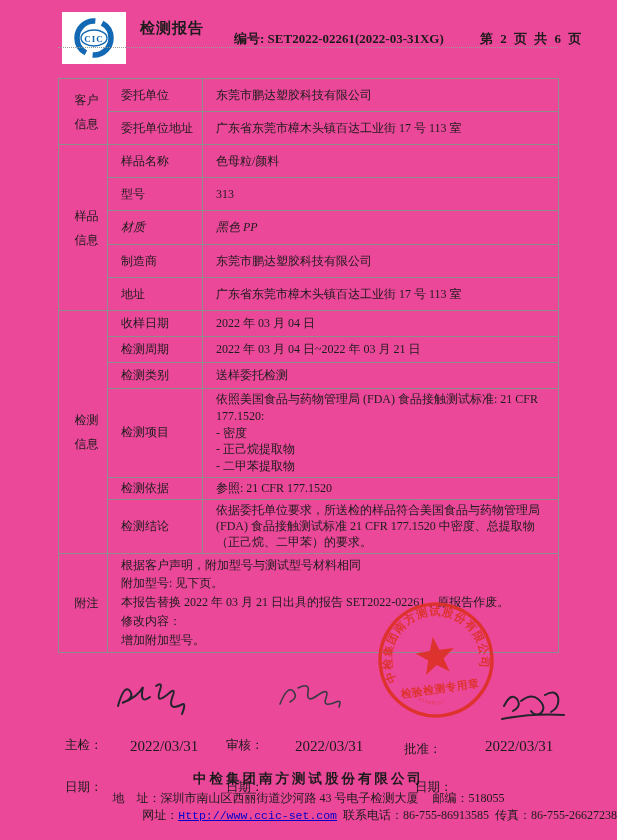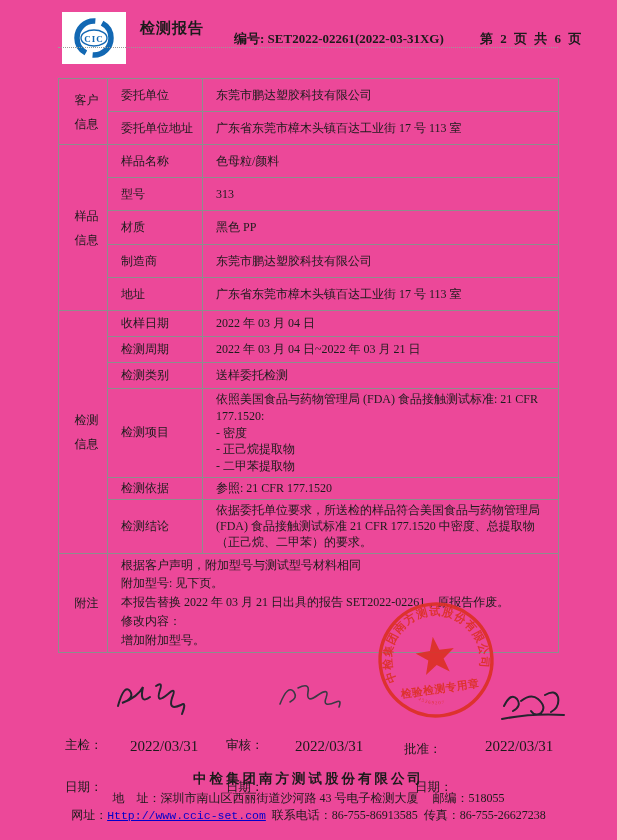--- a/index.html
+++ b/index.html
@@ -15,40 +15,40 @@
   .hdr-rule  { position:absolute; left:58px; top:47px; width:500px; border-top:1px dotted #9a9a9a; }
   .logo { position:absolute; left:62px; top:12px; width:64px; height:52px; }
 
   
   table.report { position:absolute; left:58px; top:78px; width:500px;
     border-collapse:collapse; table-layout:fixed; }
   table.report td { border:1px solid #8d8d8d; font-size:12px; color:#1c1c1c;
     padding:2px 6px 2px 13px; vertical-align:middle; overflow:hidden; }
   td.group { text-align:center; padding:0 12px; line-height:24px; }
   td.val   { padding-left:15px; white-space:pre-line; }
-  tr.h33 { height:33px; } tr.h34 { height:34px; } tr.h26 { height:26px; }
+  tr.h33 { height:33px; } tr.h34 { height:34px;font-style:italic; } tr.h26 { height:26px; }
   tr.h86 { height:86px; } tr.h22 { height:22px;padding-left:16px; } tr.h50 { height:50px; } tr.h95 { height:95px; }
   td.items-cell { line-height:16.8px; padding-top:4px; padding-bottom:4px;margin-top:19px; }
   td.concl-cell { line-height:16.2px; padding-top:3px; padding-bottom:3px; }
   td.note-cell  { line-height:18.8px; font-size:11.6px; padding-top:3px; padding-bottom:3px; }
 
   
   .sig-label { position:absolute; font-size:12.5px; color:#1b1b1b;margin-top:41px; }
   .sig-date-value { position:absolute; font-size:15px; color:#1b1b1b; }
   .sig-svg { position:absolute; }
 
   
   .stamp { position:absolute; left:375px; top:599px; width:122px; height:122px;
     transform:rotate(-8deg); opacity:0.92; pointer-events:none; }
 
   
   .ft-company { position:absolute; left:0; top:770px; width:617px; text-align:center;
     font-size:13.5px; font-weight:bold; letter-spacing:3px; }
   .ft-line1 { position:absolute; left:0; top:790px; width:617px; text-align:center; font-size:12px; }
-  .ft-line2 { position:absolute; left:0; top:807px; width:617px; text-align:center; font-size:12px; }
+  .ft-line2 { position:absolute; left:0; top:807px; width:617px; text-align:right; font-size:12px; }
   .ft-link { color:#0000cc; text-decoration:underline;
     font-family:"Liberation Mono","DejaVu Sans Mono",monospace; font-size:11.5px; }
   .sp { display:inline-block; width:14px; }
   .sp-s { display:inline-block; width:6px; }
 </style>
 </head>
 <body>
 
 <div class="page">
 

